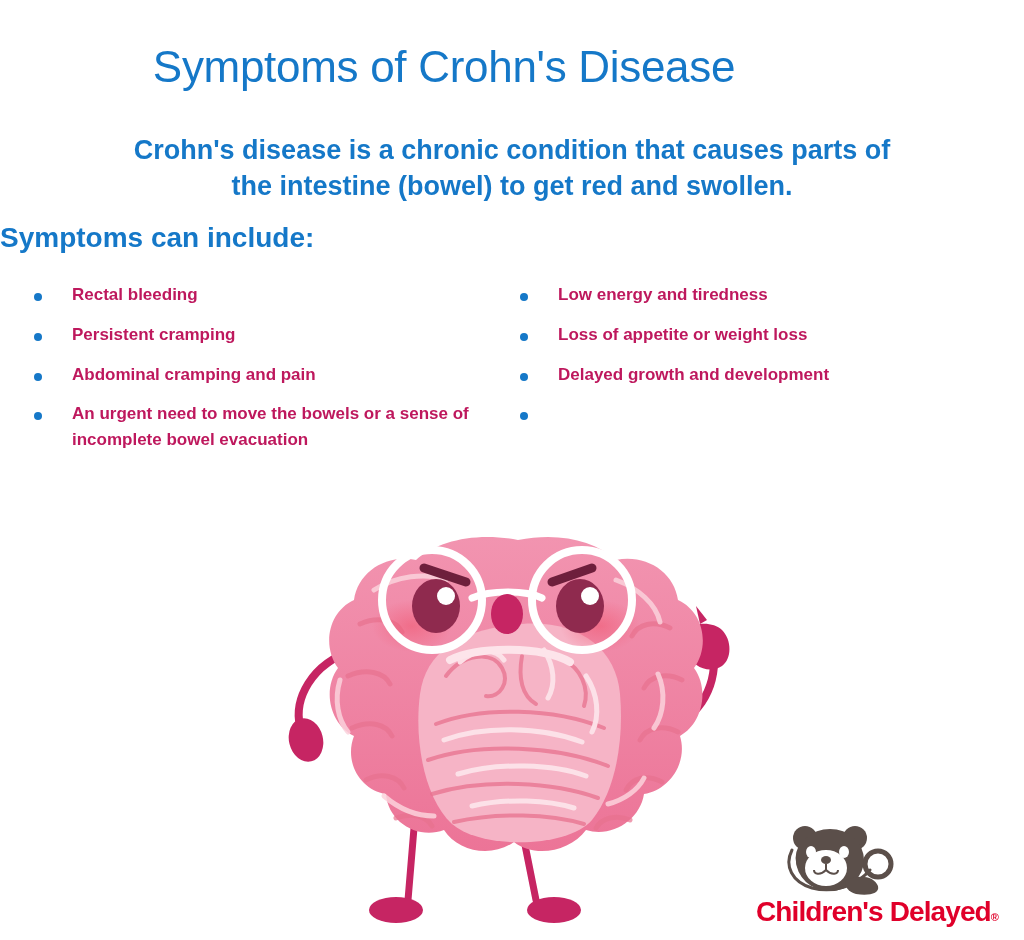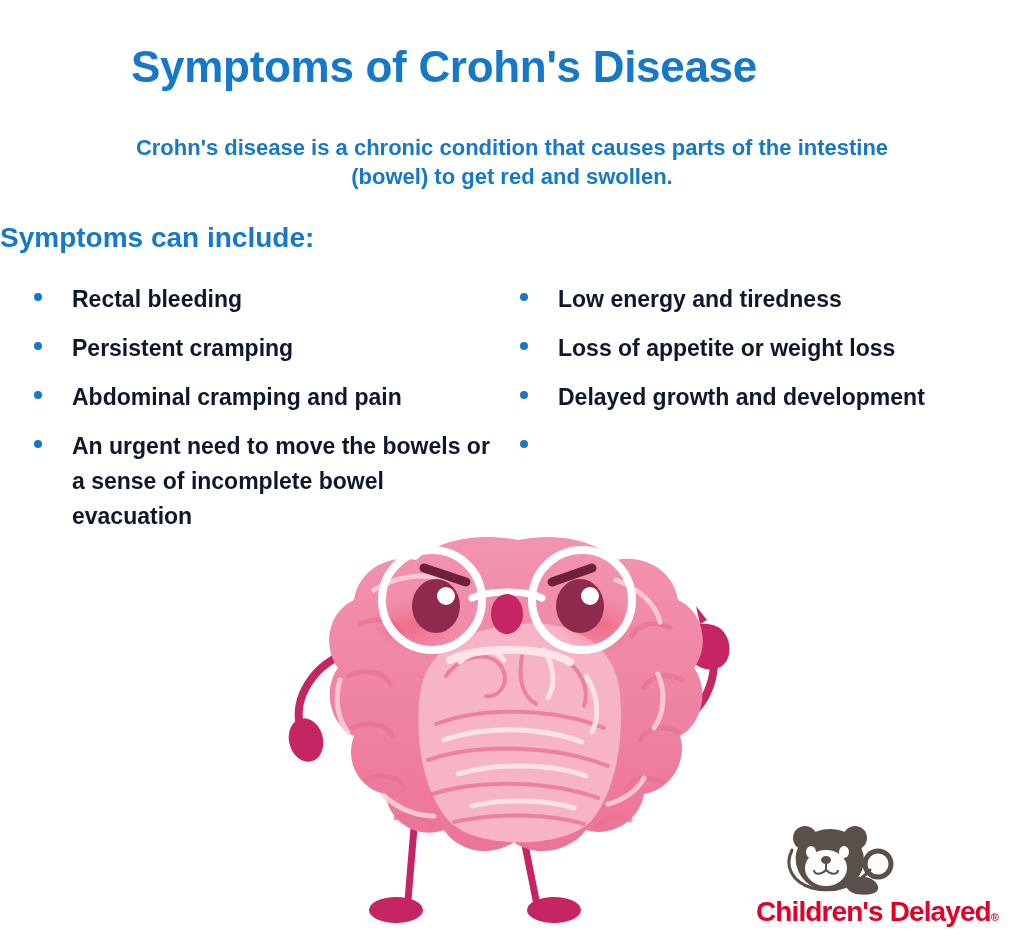--- a/index.html
+++ b/index.html
@@ -10,27 +10,27 @@
     color:#1578c8;
     position:relative;
     overflow:hidden;
   }
   .page { position:relative; width:1024px; height:940px; }
 
   
   .title {
     position:absolute; top:42px; left:0; width:888px;
     text-align:center;
-    font-size:44px; font-weight:700; letter-spacing:-0.3px;
+    font-size:44px; font-weight:400; letter-spacing:-0.3px;
     color:#1578c8;
   }
   .intro {
     position:absolute; top:133px; left:112px; width:800px;
     text-align:center;
-    font-size:22px; font-weight:700; line-height:1.32;
+    font-size:27px; font-weight:700; line-height:1.32;
     color:#1578c8;
   }
   .sub-heading {
     position:absolute; top:222px; left:0; width:1024px;
     font-size:28px; font-weight:700;
     color:#1578c8;
   }
 
   
   .columns {
@@ -40,24 +40,24 @@
   .col { width:512px; }
   .col-left  { padding-left:26px; padding-right:14px; }
   .col-right { padding-left:488px; padding-right:10px; }
   .col-right { padding-left:0; }
 
   ul.bullets { list-style:none; }
   ul.bullets li {
     position:relative;
     padding-left:46px;
     margin-bottom:14px;
-    font-size:23px;
+    font-size:17px;
     font-weight:700;
     line-height:1.52;
-    color:#0f172a;
+    color:#be185d;
   }
   ul.bullets li .dot {
     position:absolute; left:8px; top:11px;
     width:8px; height:8px; border-radius:50%;
     background:#1578c8;
   }
 
   
   .character {
     position:absolute;

